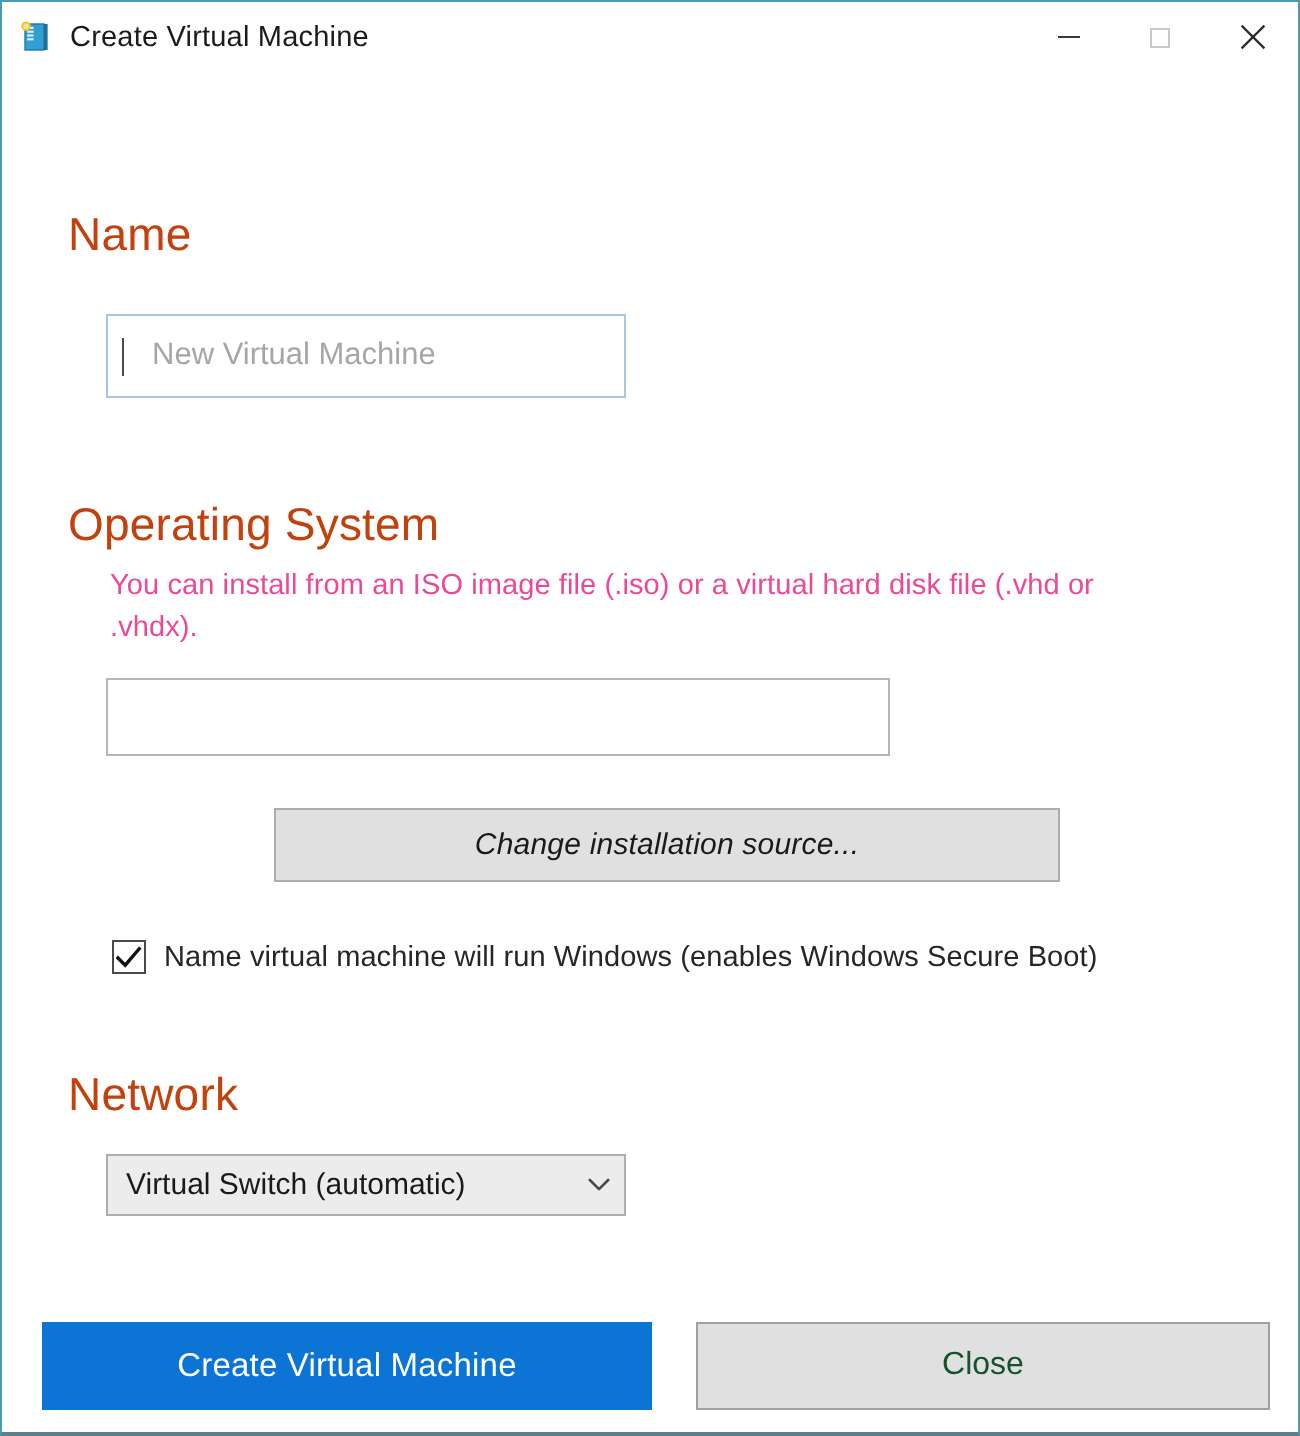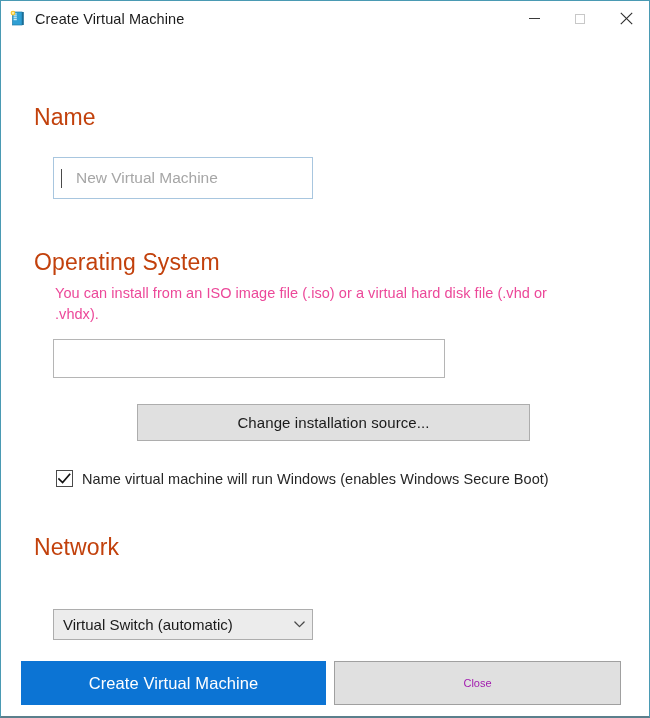--- a/index.html
+++ b/index.html
@@ -151,20 +151,21 @@
     background: #e0e0e0;
     border: 1px solid #adadad;
     font-family: "Liberation Sans", sans-serif;
     font-size: 15px;
     color: #1a1a1a;
     display: flex;
     align-items: center;
     justify-content: center;
     cursor: default;
     letter-spacing: 0.1px;
+    font-style: italic;
   }
 
   #btn-change-source {
     left: 136px;
     top: 368px;
     width: 393px;
     height: 37px;
   }
 
   
@@ -201,21 +202,20 @@
     left: 52px;
     top: 541px;
     width: 260px;
     height: 31px;
     box-sizing: border-box;
     background: #ececec;
     border: 1px solid #adadad;
     display: flex;
     align-items: center;
     cursor: default;
-    margin-top: 32px;
   }
   #network-select-value {
     font-size: 15px;
     color: #1a1a1a;
     padding-left: 9px;
     white-space: nowrap;
     flex: 1 1 auto;
   }
   #network-chevron {
     width: 26px;
@@ -240,30 +240,30 @@
     font-size: 16.5px;
     display: flex;
     align-items: center;
     justify-content: center;
     cursor: default;
     letter-spacing: 0.1px;
   }
 
   #btn-close {
     position: absolute;
-    left: 333px;
+    left: 347px;
     top: 625px;
     width: 287px;
     height: 44px;
     box-sizing: border-box;
     background: #e0e0e0;
     border: 1px solid #a0a0a0;
-    color: #a21caf;
-    font-family: "Liberation Sans", sans-serif;
-    font-size: 11px;
+    color: #14532d;
+    font-family: "Liberation Sans", sans-serif;
+    font-size: 16px;
     display: flex;
     align-items: center;
     justify-content: center;
     cursor: default;
   }
 </style>
 </head>
 <body>
 
 <div id="window">

